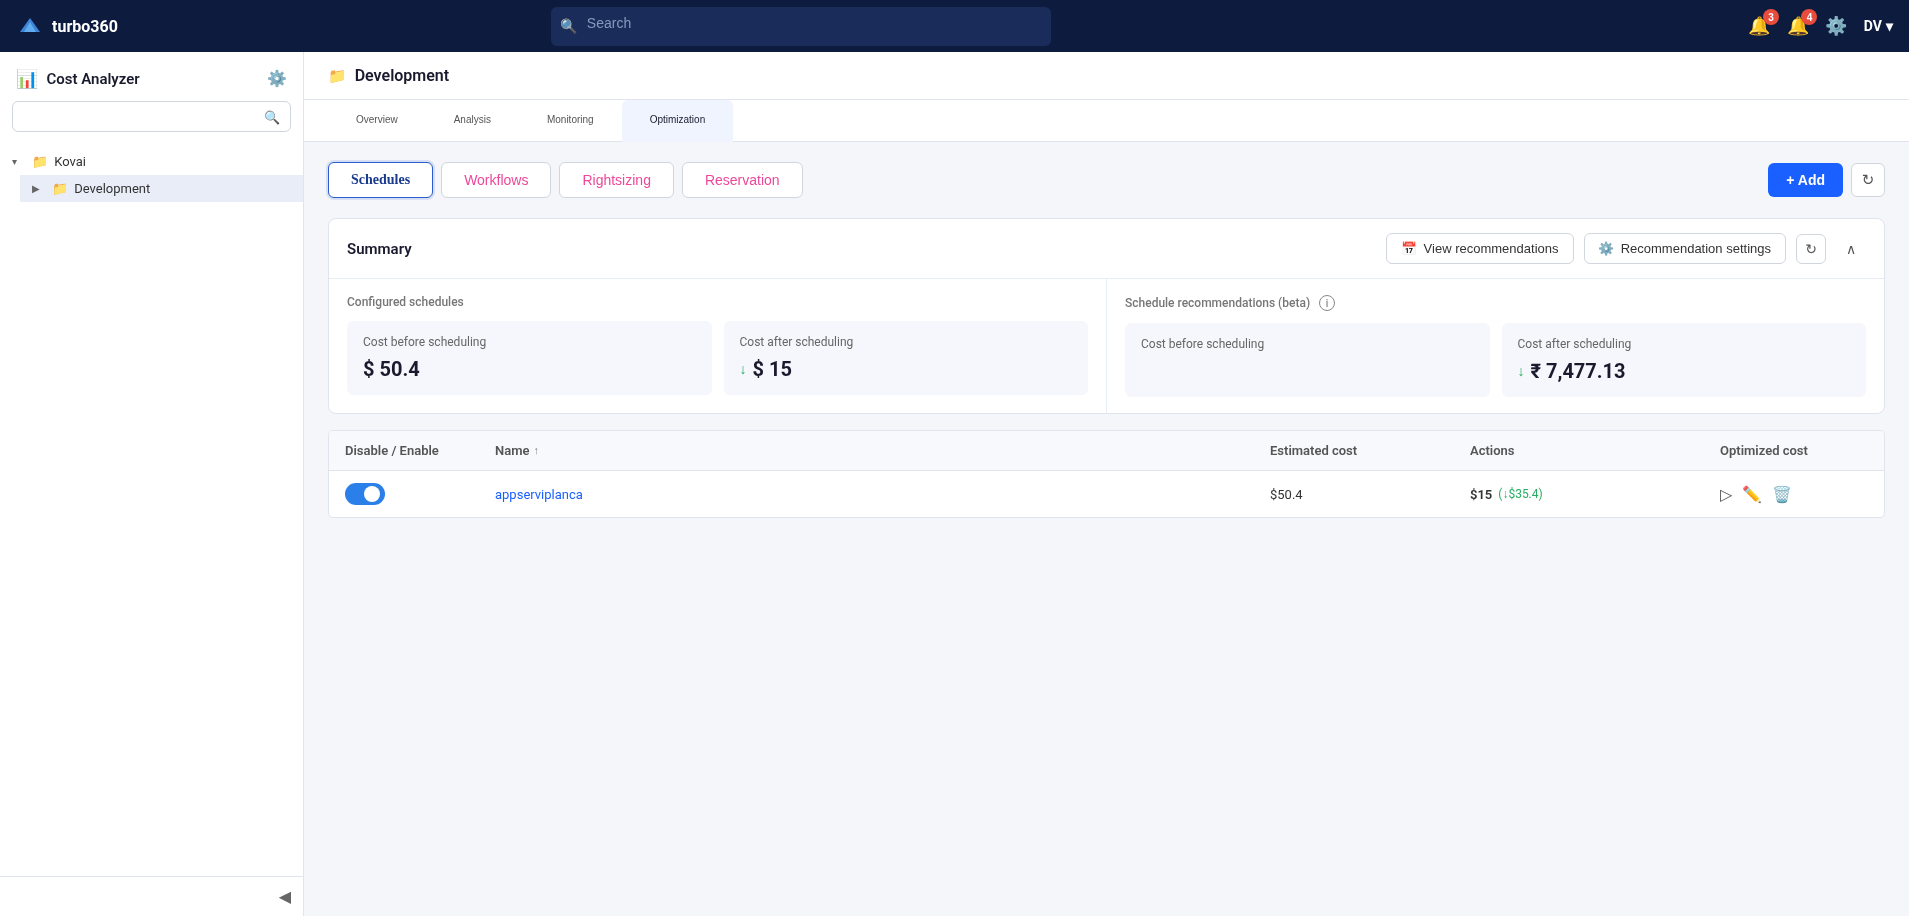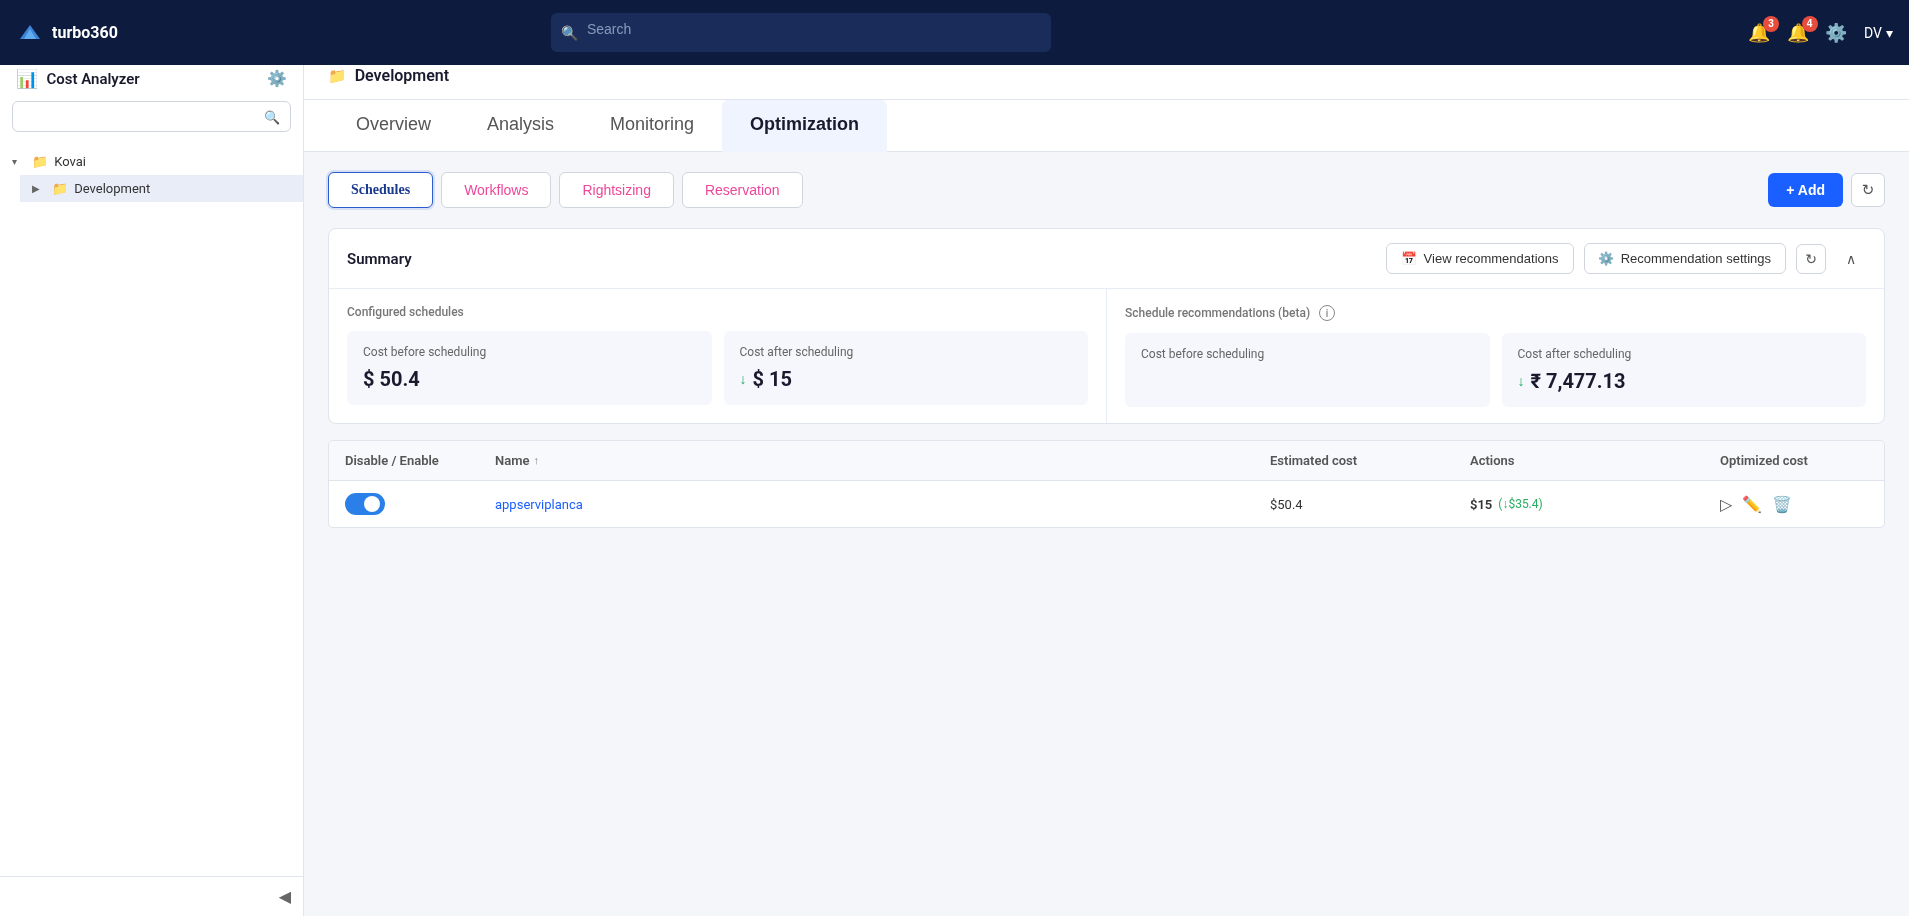--- a/index.html
+++ b/index.html
@@ -1,21 +1,21 @@
 <!DOCTYPE html>
 <html><head>
   <meta charset="utf-8">
   <style>
     * { box-sizing: border-box; margin: 0; padding: 0; }
     body { font-family: -apple-system, BlinkMacSystemFont, 'Segoe UI', Roboto, sans-serif; background: #f0f2f5; color: #1a1a2e; font-size: 14px; }
 
     
     .topnav {
       background: #0d1b3e;
-      height: 65px;
+      height: 52px;
       display: flex;
       align-items: center;
       padding: 0 16px;
       gap: 12px;
       position: fixed; top: 0; left: 0; right: 0; z-index: 100;
     }
     .topnav-logo { display: flex; align-items: center; gap: 8px; color: white; font-weight: 700; font-size: 16px; min-width: 180px; }
     .topnav-logo-icon { width: 28px; height: 28px; }
     .topnav-search { flex: 1; max-width: 500px; margin: 0 auto; }
     .topnav-search input {
@@ -26,21 +26,21 @@
     .topnav-search-wrap { position: relative; }
     .topnav-search-icon { position: absolute; left: 10px; top: 50%; transform: translateY(-50%); color: #8899bb; font-size: 14px; }
     .topnav-actions { display: flex; align-items: center; gap: 16px; margin-left: auto; }
     .topnav-icon-btn { position: relative; color: #ccd6f6; font-size: 18px; cursor: pointer; background: none; border: none; }
     .badge {
       position: absolute; top: -6px; right: -8px;
       background: #e74c3c; color: white; border-radius: 50%;
       font-size: 10px; width: 16px; height: 16px;
       display: flex; align-items: center; justify-content: center; font-weight: 700;
     }
-    .topnav-user { color: white; font-weight: 400; font-size: 14px; display: flex; align-items: center; gap: 4px; justify-content: flex-end; }
+    .topnav-user { color: white; font-weight: 700; font-size: 14px; display: flex; align-items: center; gap: 4px; justify-content: flex-end; }
 
     
     .app-layout { display: flex; margin-top: 52px; height: calc(100vh - 52px); }
 
     
     .sidebar {
       width: 304px; min-width: 304px; background: white;
       border-right: 1px solid #e0e4ec;
       display: flex; flex-direction: column;
       overflow: hidden;
@@ -85,25 +85,25 @@
     .page-header-icon { color: #888; font-size: 15px; }
     .page-header-title { font-size: 16px; font-weight: 600; color: #1a1a2e; }
 
     
     .tabs-row {
       background: white; border-bottom: 1px solid #e0e4ec;
       display: flex; align-items: center; padding: 0 24px;
     }
     .tab-btn {
       padding: 14px 28px; border: none; background: none;
-      font-size: 18px; color: #555; cursor: pointer;
+      font-size: 10px; color: #555; cursor: pointer;
       border-bottom: 3px solid transparent; margin-bottom: -1px;
     }
     .tab-btn.active {
-      color: #1a1a2e; font-weight: 700;
+      color: #1a1a2e; font-weight: 400;
       background: #f0f4ff; border-radius: 6px 6px 0 0;
       border-bottom: 3px solid transparent;
     }
 
     
     .inner-content { padding: 20px 24px; }
 
     
     .subtabs-row {
       display: flex; align-items: center; gap: 8px; margin-bottom: 20px;

